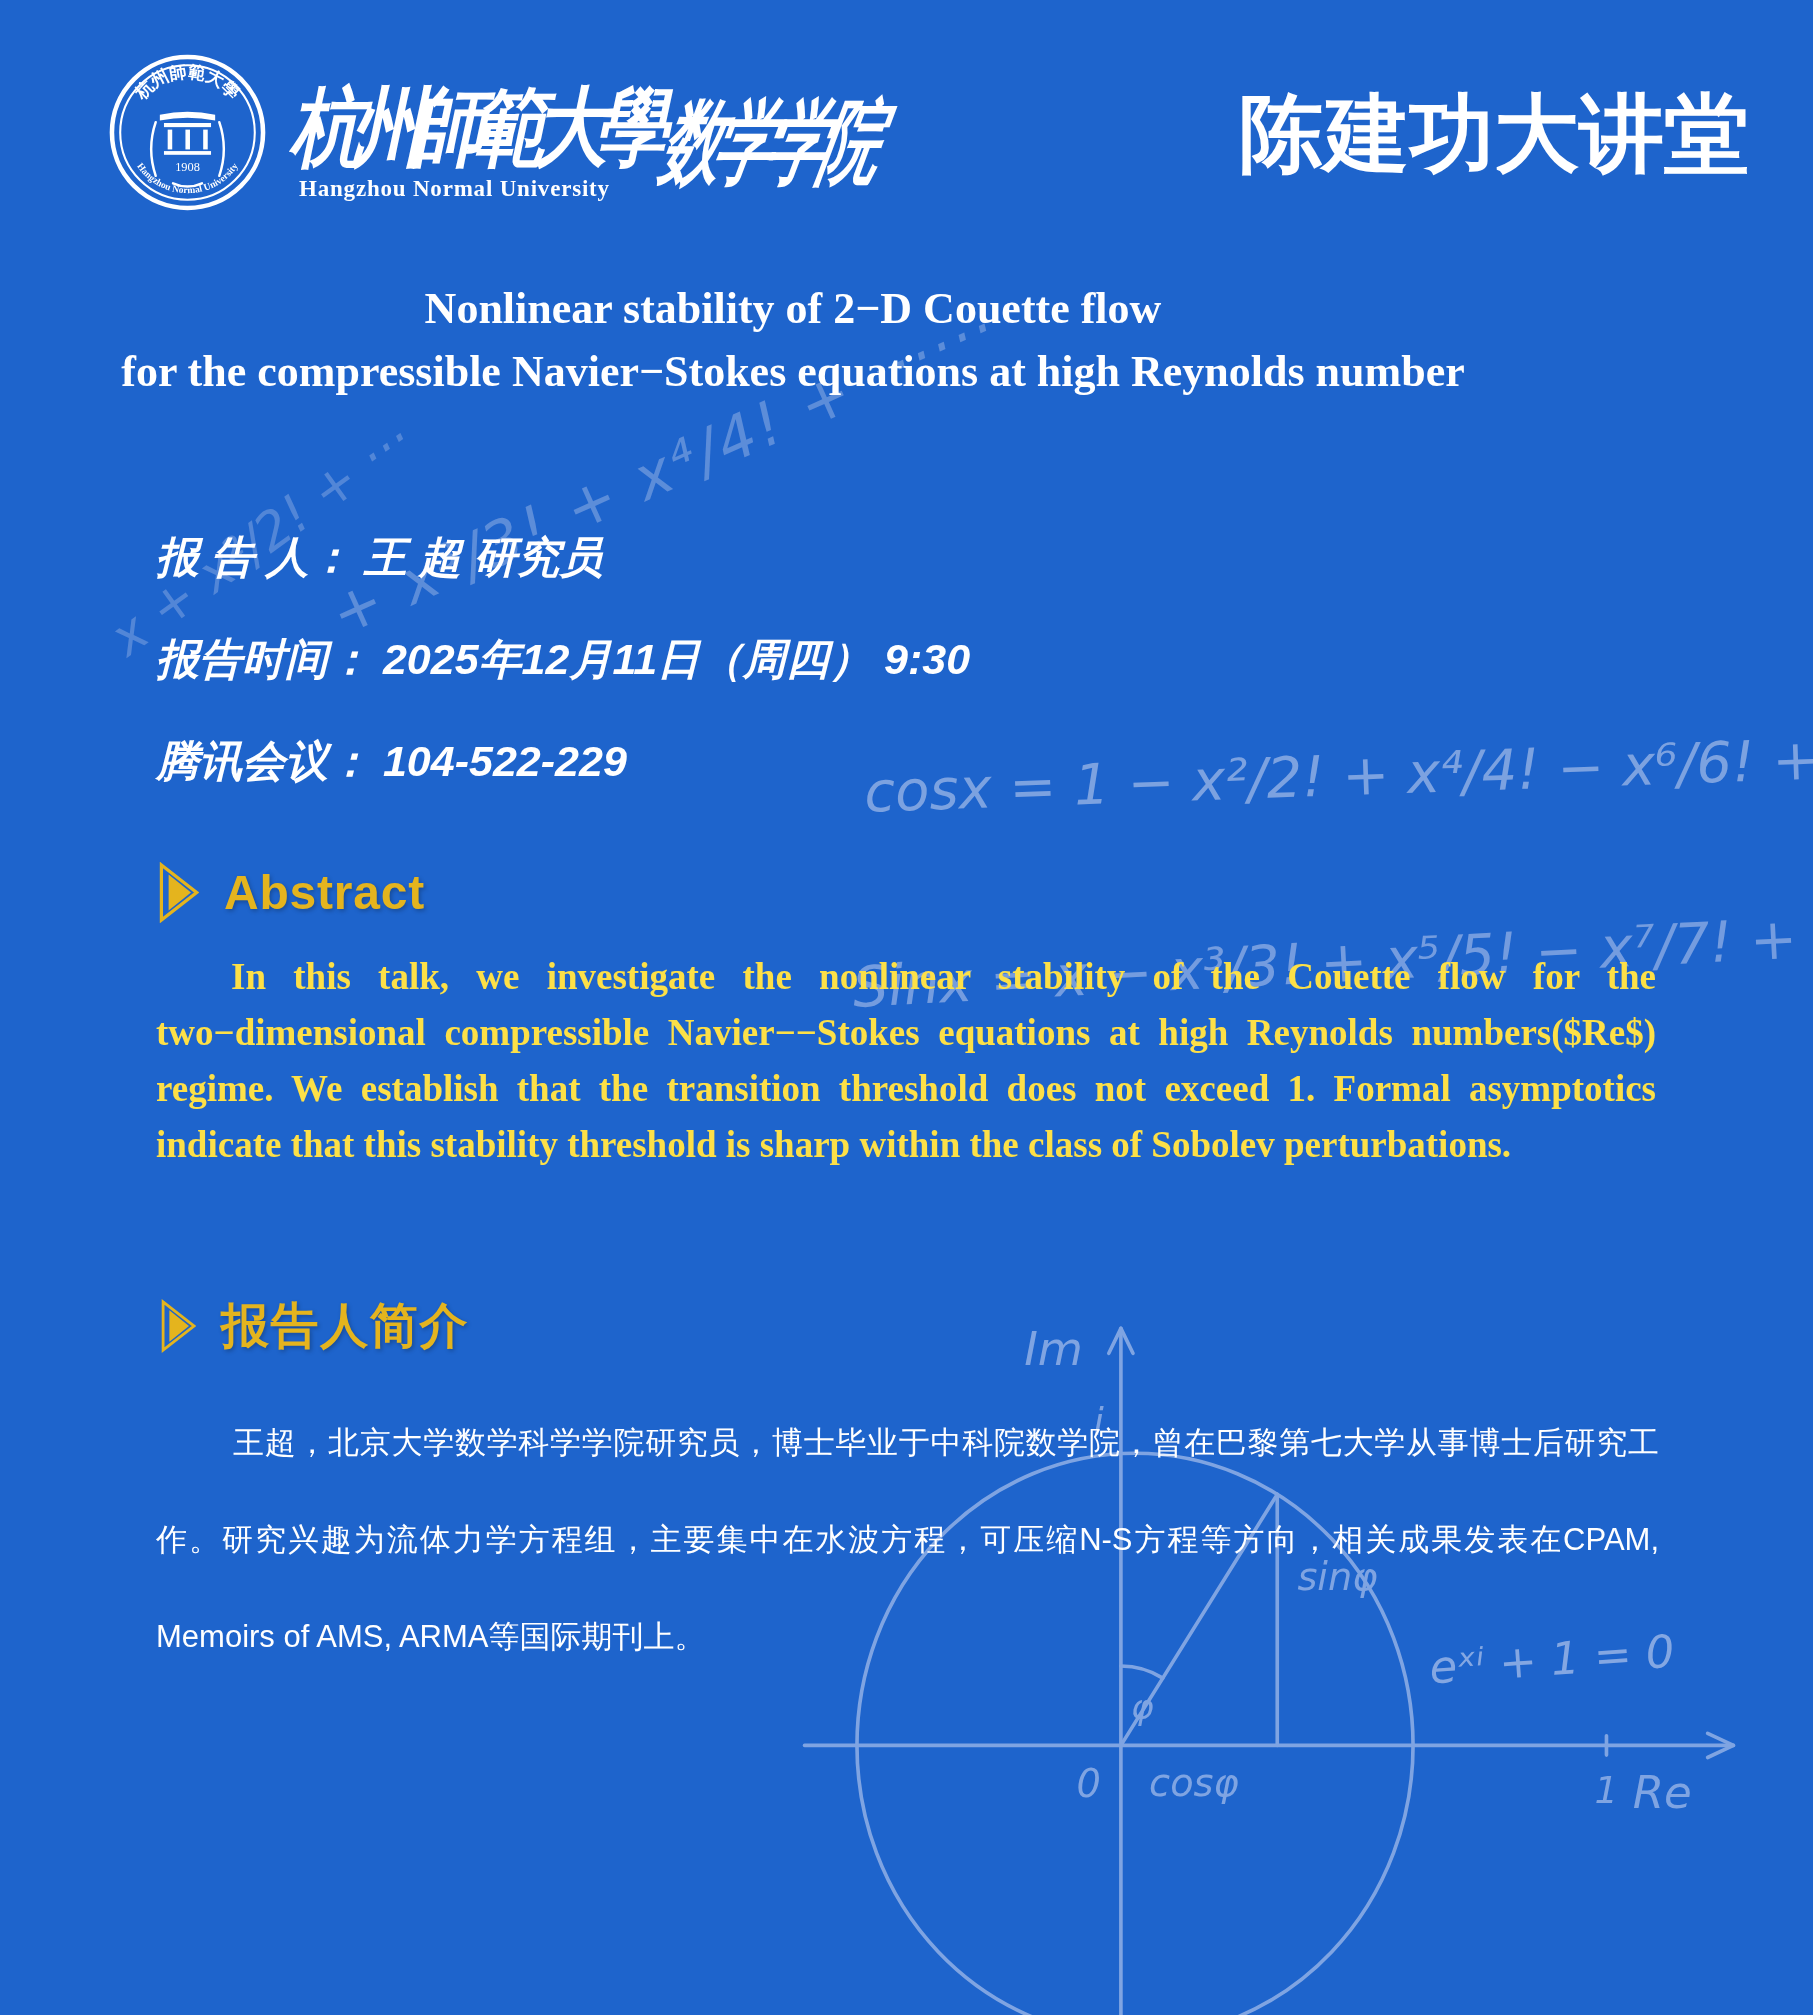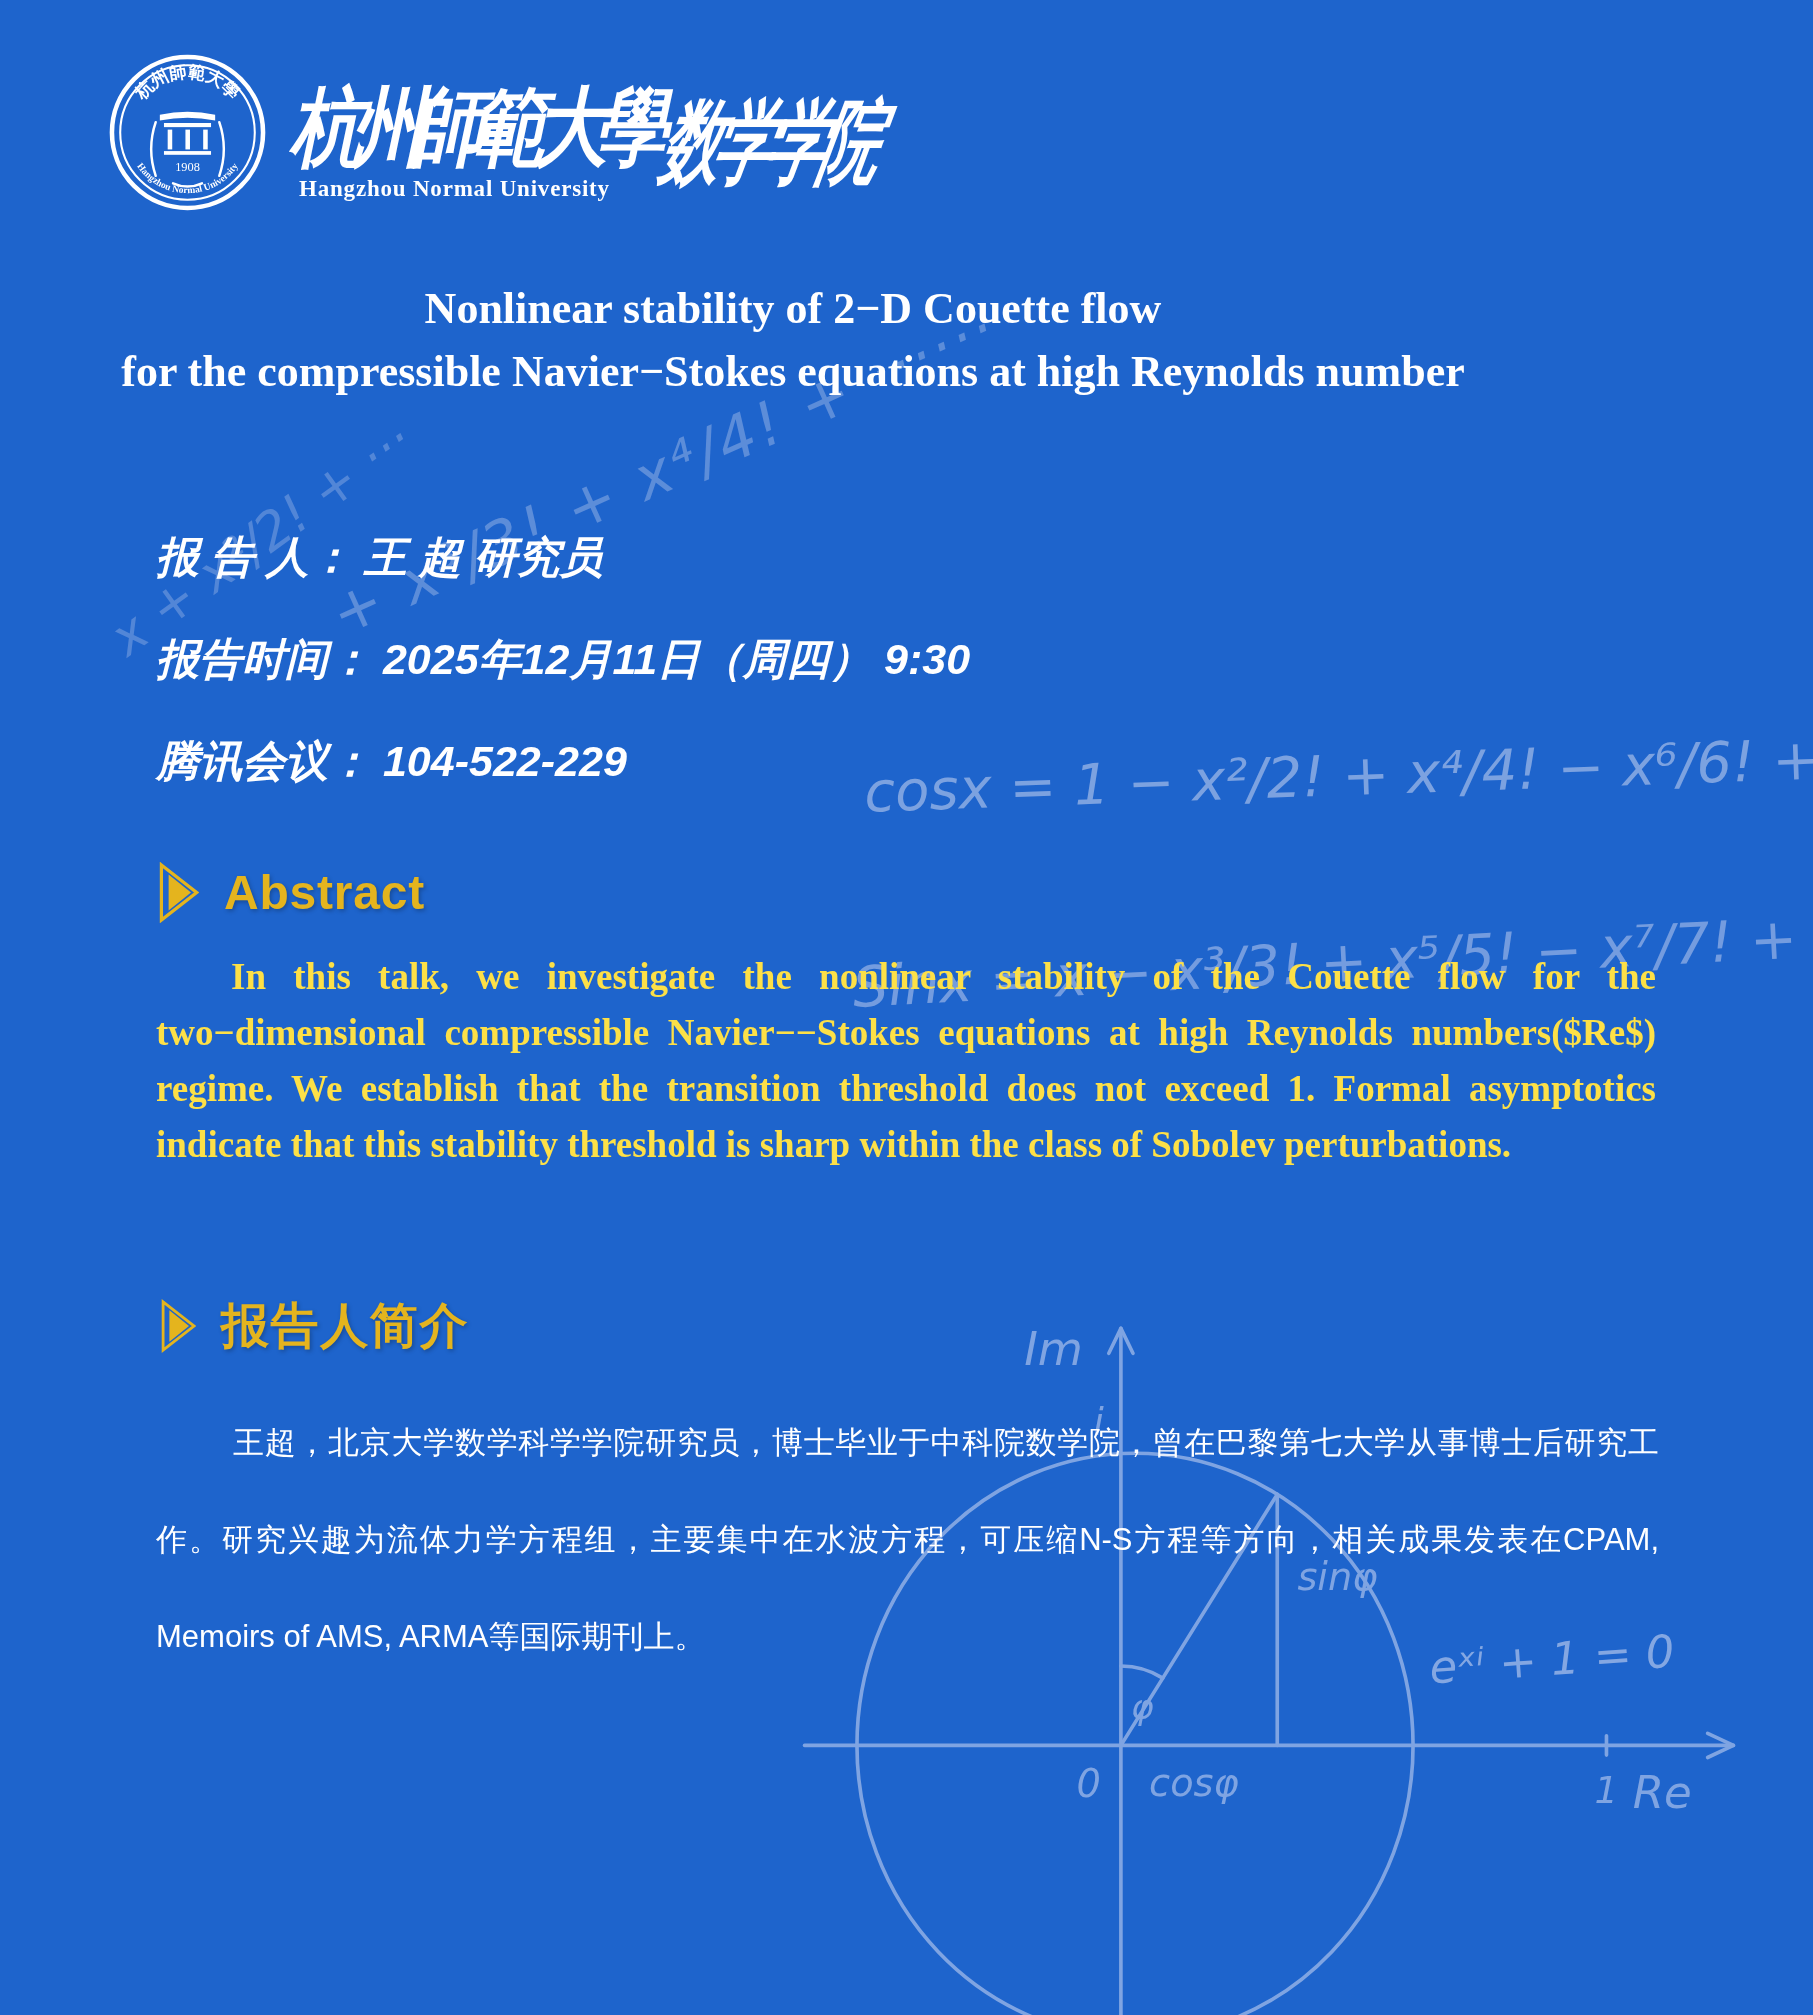--- a/index.html
+++ b/index.html
@@ -116,20 +116,21 @@
       <path d="M118 300 Q96 235 118 170"></path>
       <path d="M272 300 Q294 235 272 170"></path>
       <path d="M160 318 Q195 334 230 318"></path>
     </g>
     <text x="195" y="288" text-anchor="middle" font-size="30" fill="#fff" font-family="Liberation Serif,serif">1908</text>
   </svg>
 
   <div class="uni-cn">杭州師範大學</div>
   <div class="uni-en">Hangzhou Normal University</div>
   <div class="school-cn">数学学院</div>
+  <div class="series">陈建功大讲堂</div>
 
   <div class="title">
     <div>Nonlinear stability of 2−D Couette flow</div>
     <div>for the compressible Navier−Stokes equations at high Reynolds number</div>
   </div>
 
   <div class="info-line info-speaker">报 告 人： 王 超 研究员</div>
   <div class="info-line info-time">报告时间： 2025年12月11日（周四） 9:30</div>
   <div class="info-line info-meeting">腾讯会议： 104-522-229</div>
 

